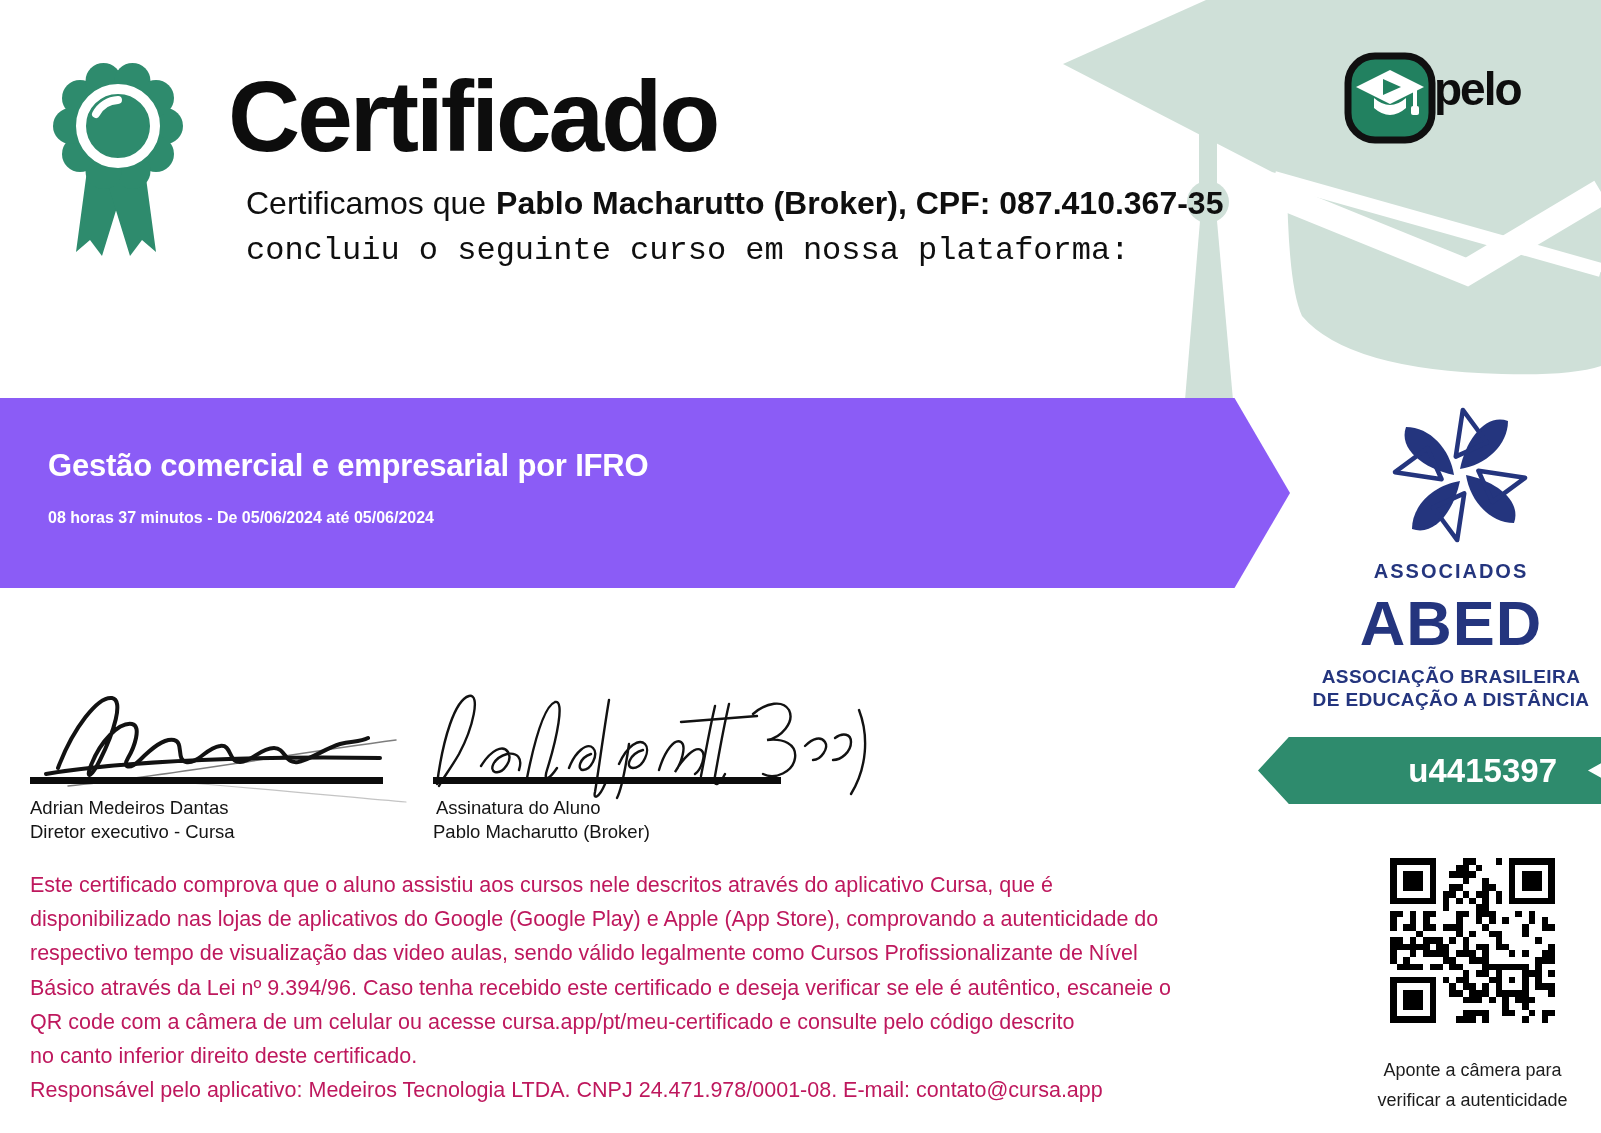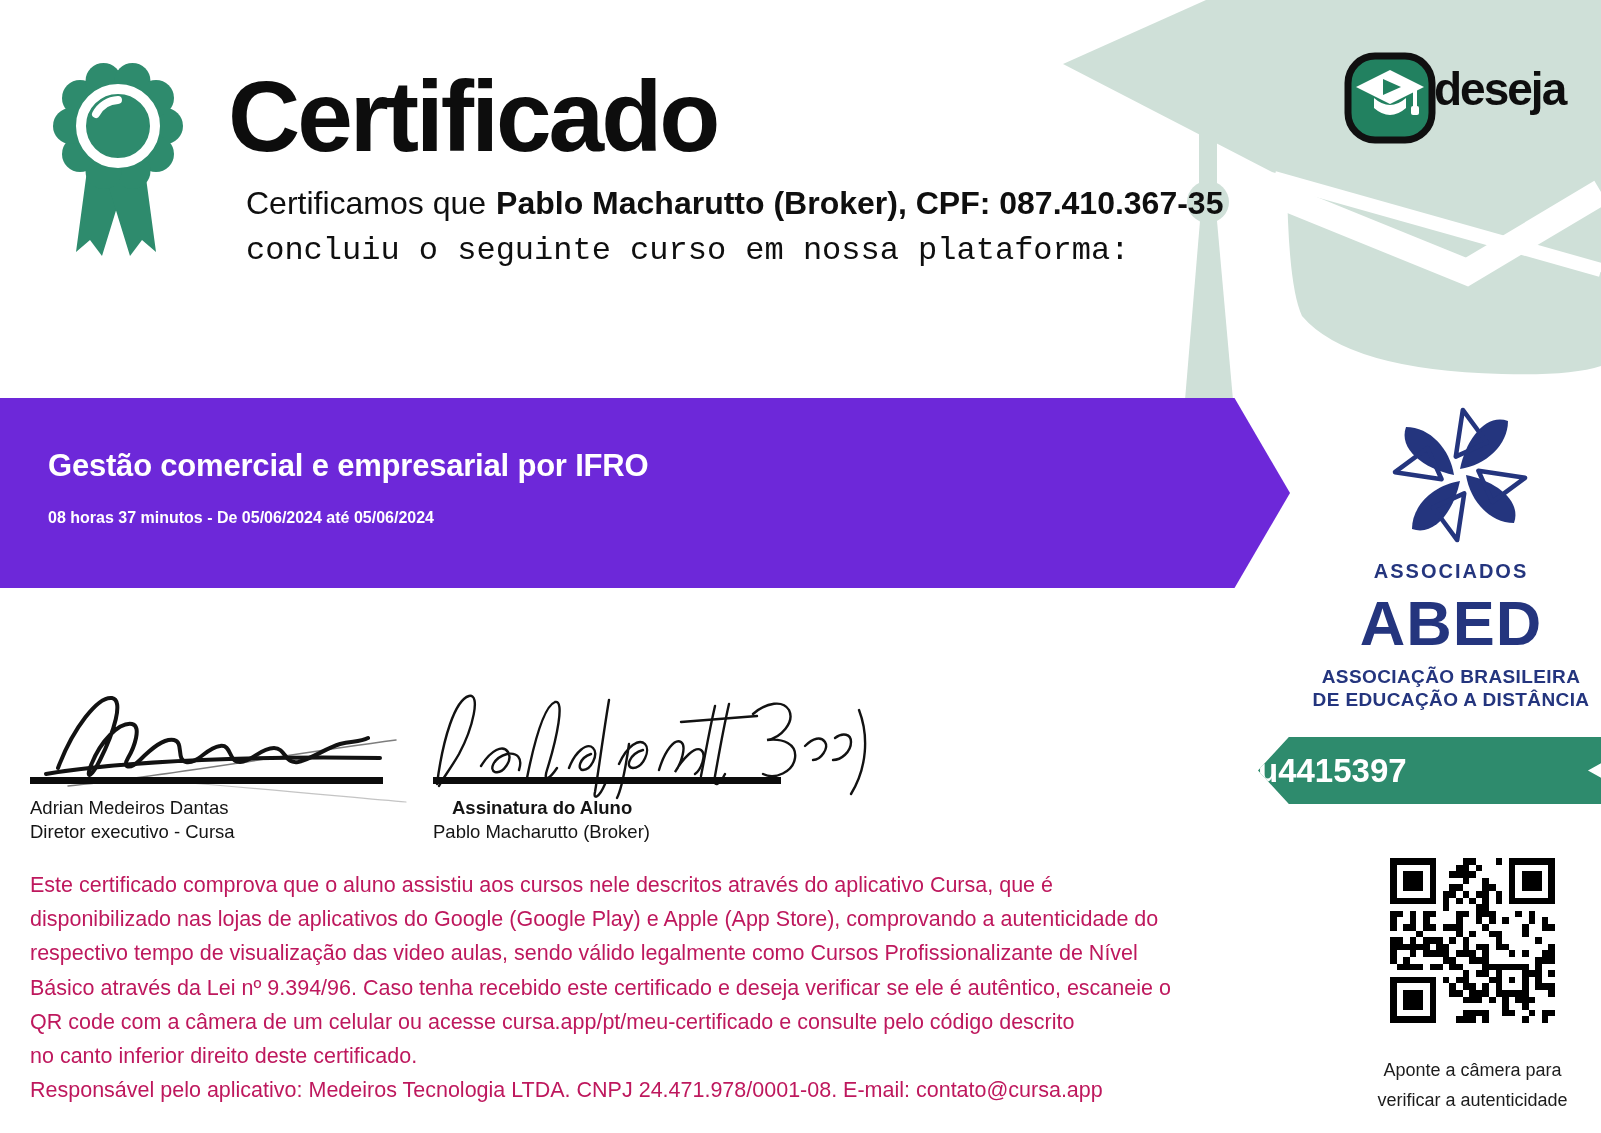--- a/index.html
+++ b/index.html
@@ -18,50 +18,50 @@
   #intro .pfx{font-weight:500;}
   #intro .student{font-weight:800;margin-left:10px;}
   #intro .sfx{font-weight:500;font-family:Liberation Mono, monospace;}
 
   
   #cursa-logo{left:1344px;top:52px;width:240px;height:92px;}
   #cursa-wordmark{left:1434px;top:66px;font-size:46px;font-weight:800;letter-spacing:-2px;
                   color:#0e0e0e;line-height:1;}
 
   
-  #course-banner{left:0;top:398px;width:1290px;height:190px;background:#6d28d9;
+  #course-banner{left:0;top:398px;width:1290px;height:190px;background:#8b5cf6;
     clip-path:polygon(0 0,95.7% 0,100% 50%,95.7% 100%,0 100%);color:#fff;box-sizing:border-box;
     padding:50px 0 0 48px;}
   #course-title{font-size:31px;font-weight:700;letter-spacing:-.2px;}
   #course-details{margin-top:25px;font-size:16px;font-weight:700;}
 
   
   #abed-pinwheel{left:1382px;top:404px;width:156px;height:142px;}
   .abed-txt{left:1280px;width:342px;text-align:center;color:#24357E;font-weight:700;}
   #abed-associados{top:560px;font-size:20px;letter-spacing:2px;}
   #abed-acronym{top:592px;font-size:63px;font-weight:800;letter-spacing:1px;line-height:1;}
   #abed-sub1{top:666px;font-size:19px;letter-spacing:.4px;}
   #abed-sub2{top:689px;font-size:19px;letter-spacing:.4px;}
 
   
   #code-banner{left:1258px;top:737px;width:343px;height:67px;background:#2E8B6D;color:#fff;
     clip-path:polygon(0 50%,9% 0,100% 0,100% 39%,96.2% 50%,100% 61%,100% 100%,9% 100%);
-    line-height:67px;text-align:left;font-size:33px;font-weight:700;box-sizing:border-box;
+    line-height:67px;text-align:right;font-size:33px;font-weight:700;box-sizing:border-box;
     padding-right:44px;}
 
   
   #sig-director-art{left:28px;top:686px;width:380px;height:120px;overflow:visible;}
   #sig-student-art{left:423px;top:680px;width:450px;height:122px;overflow:visible;}
   .sig-line{top:777px;height:7px;background:#0c0c0c;}
   #sig-line-director{left:30px;width:353px;}
   #sig-line-student{left:433px;width:348px;}
   .sig-label{font-size:18.5px;color:#141414;}
   #director-name{left:30px;top:797px;}
   #director-role{left:30px;top:821px;}
-  #student-label{left:452px;top:797px;font-weight:bold;}
+  #student-label{left:436px;top:797px;}
   #student-name{left:433px;top:821px;}
 
   
   #legal-text{left:30px;top:868px;width:1290px;font-size:21.5px;line-height:34.2px;
               color:#be185d;white-space:pre-line;}
 
   
   #qr-code{left:1390px;top:858px;width:165px;height:165px;}
   #qr-caption{left:1335px;top:1055px;width:275px;text-align:center;font-size:18px;
               line-height:30px;color:#1c1c1c;}
@@ -108,21 +108,21 @@
   </div>
 
   <svg id="cursa-logo" class="abs" viewBox="0 0 240 92">
     <rect x="4" y="4" width="84" height="84" rx="27" fill="#228160" stroke="#101010" stroke-width="7"></rect>
     <polygon points="46,18 80,35 46,52 12,35" fill="#ffffff"></polygon>
     <polygon points="39,27 57,35 39,43" fill="#228160"></polygon>
     <path d="M30,46 Q46,60 62,46 L62,56 Q46,70 30,56 Z" fill="#ffffff"></path>
     <rect x="69" y="38" width="4" height="16" fill="#ffffff"></rect>
     <rect x="67" y="54" width="8" height="9" rx="2" fill="#ffffff"></rect>
   </svg>
-  <div id="cursa-wordmark" class="abs">deseja</div>
+  <div id="cursa-wordmark" class="abs">pelo</div>
 
   <div id="course-banner" class="abs">
     <div id="course-title">Gestão comercial e empresarial por IFRO</div>
     <div id="course-details">08 horas 37 minutos - De 05/06/2024 até 05/06/2024</div>
   </div>
 
   <svg id="abed-pinwheel" class="abs" viewBox="-78 -71 156 142">
     <g fill="#24357E">
       <path d="M0,-6 C6,-36 26,-62 48,-54 C48,-30 26,-10 0,-6 Z"></path>
       <path d="M0,-6 C6,-36 26,-62 48,-54 C48,-30 26,-10 0,-6 Z" transform="rotate(90)"></path>

